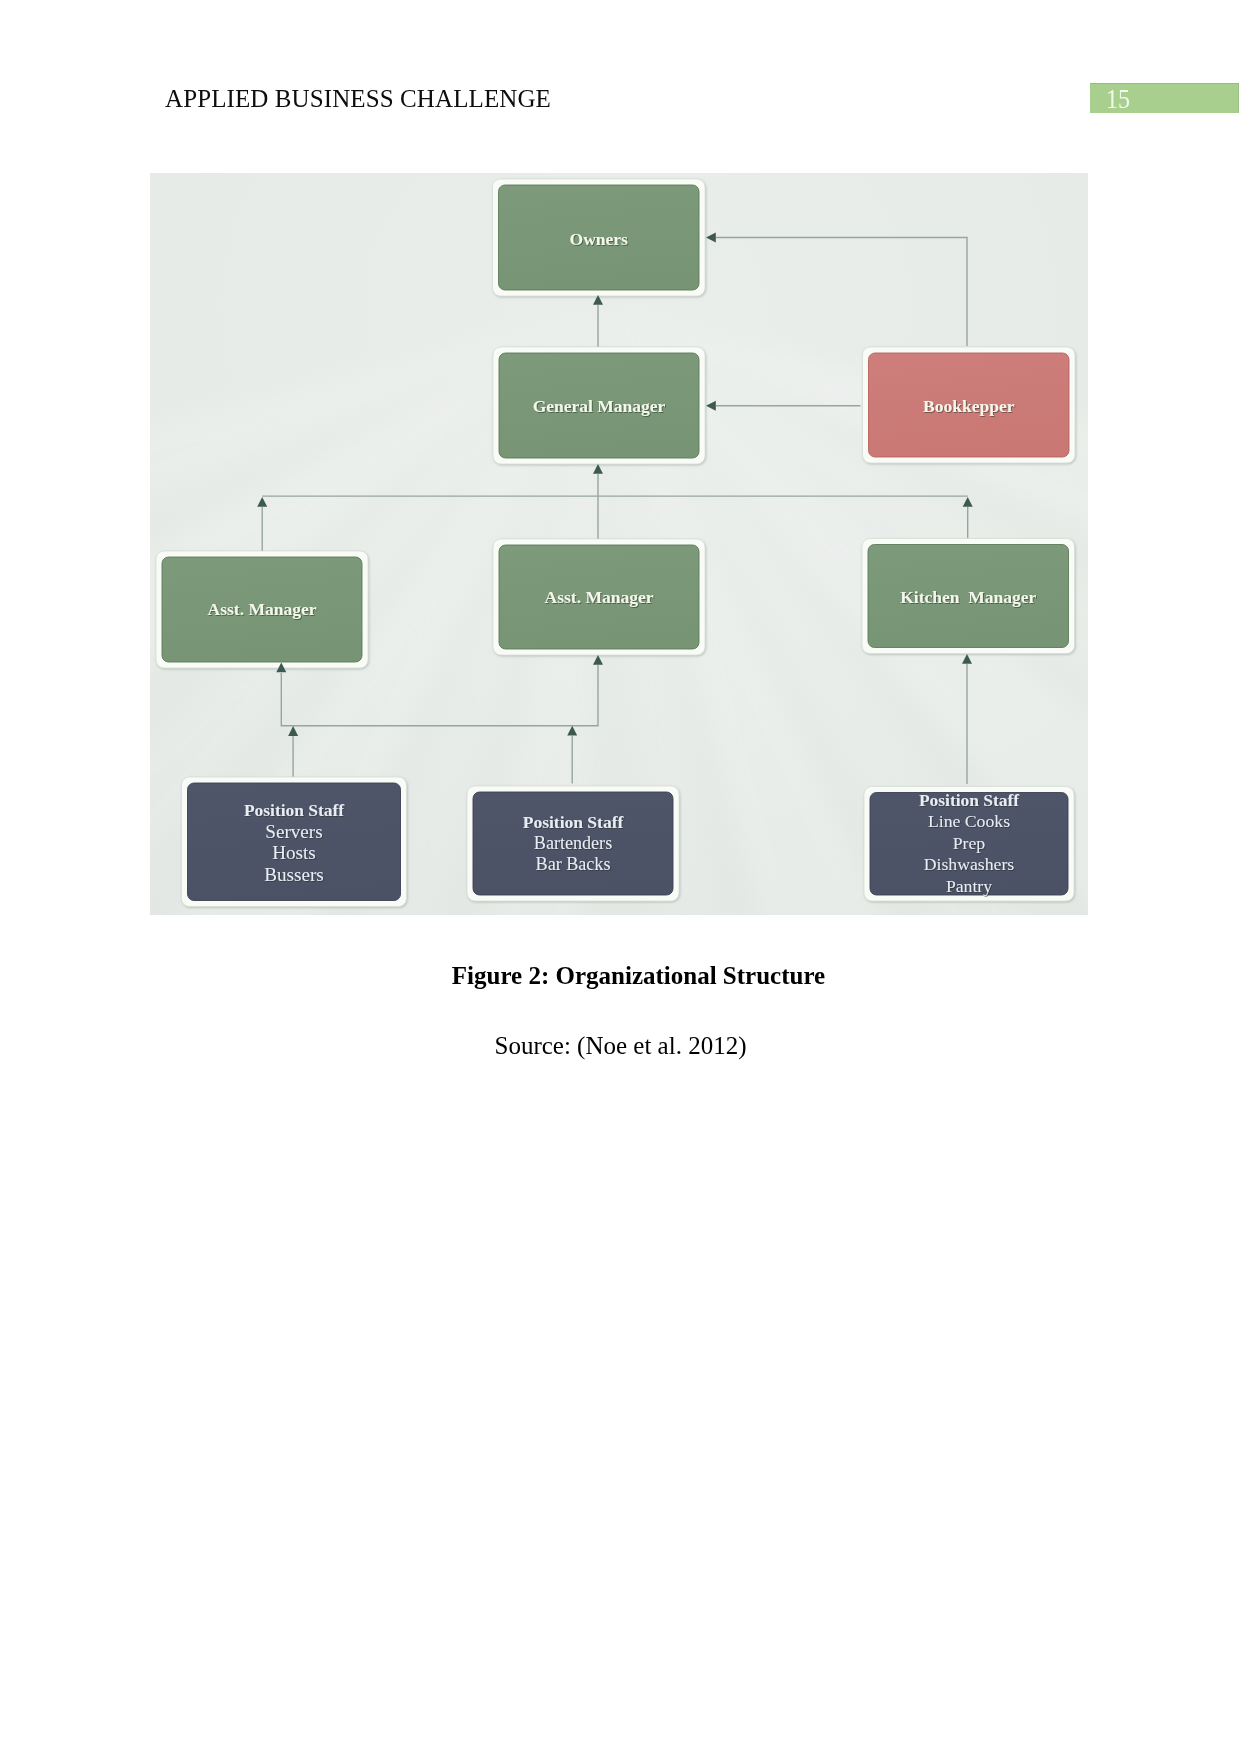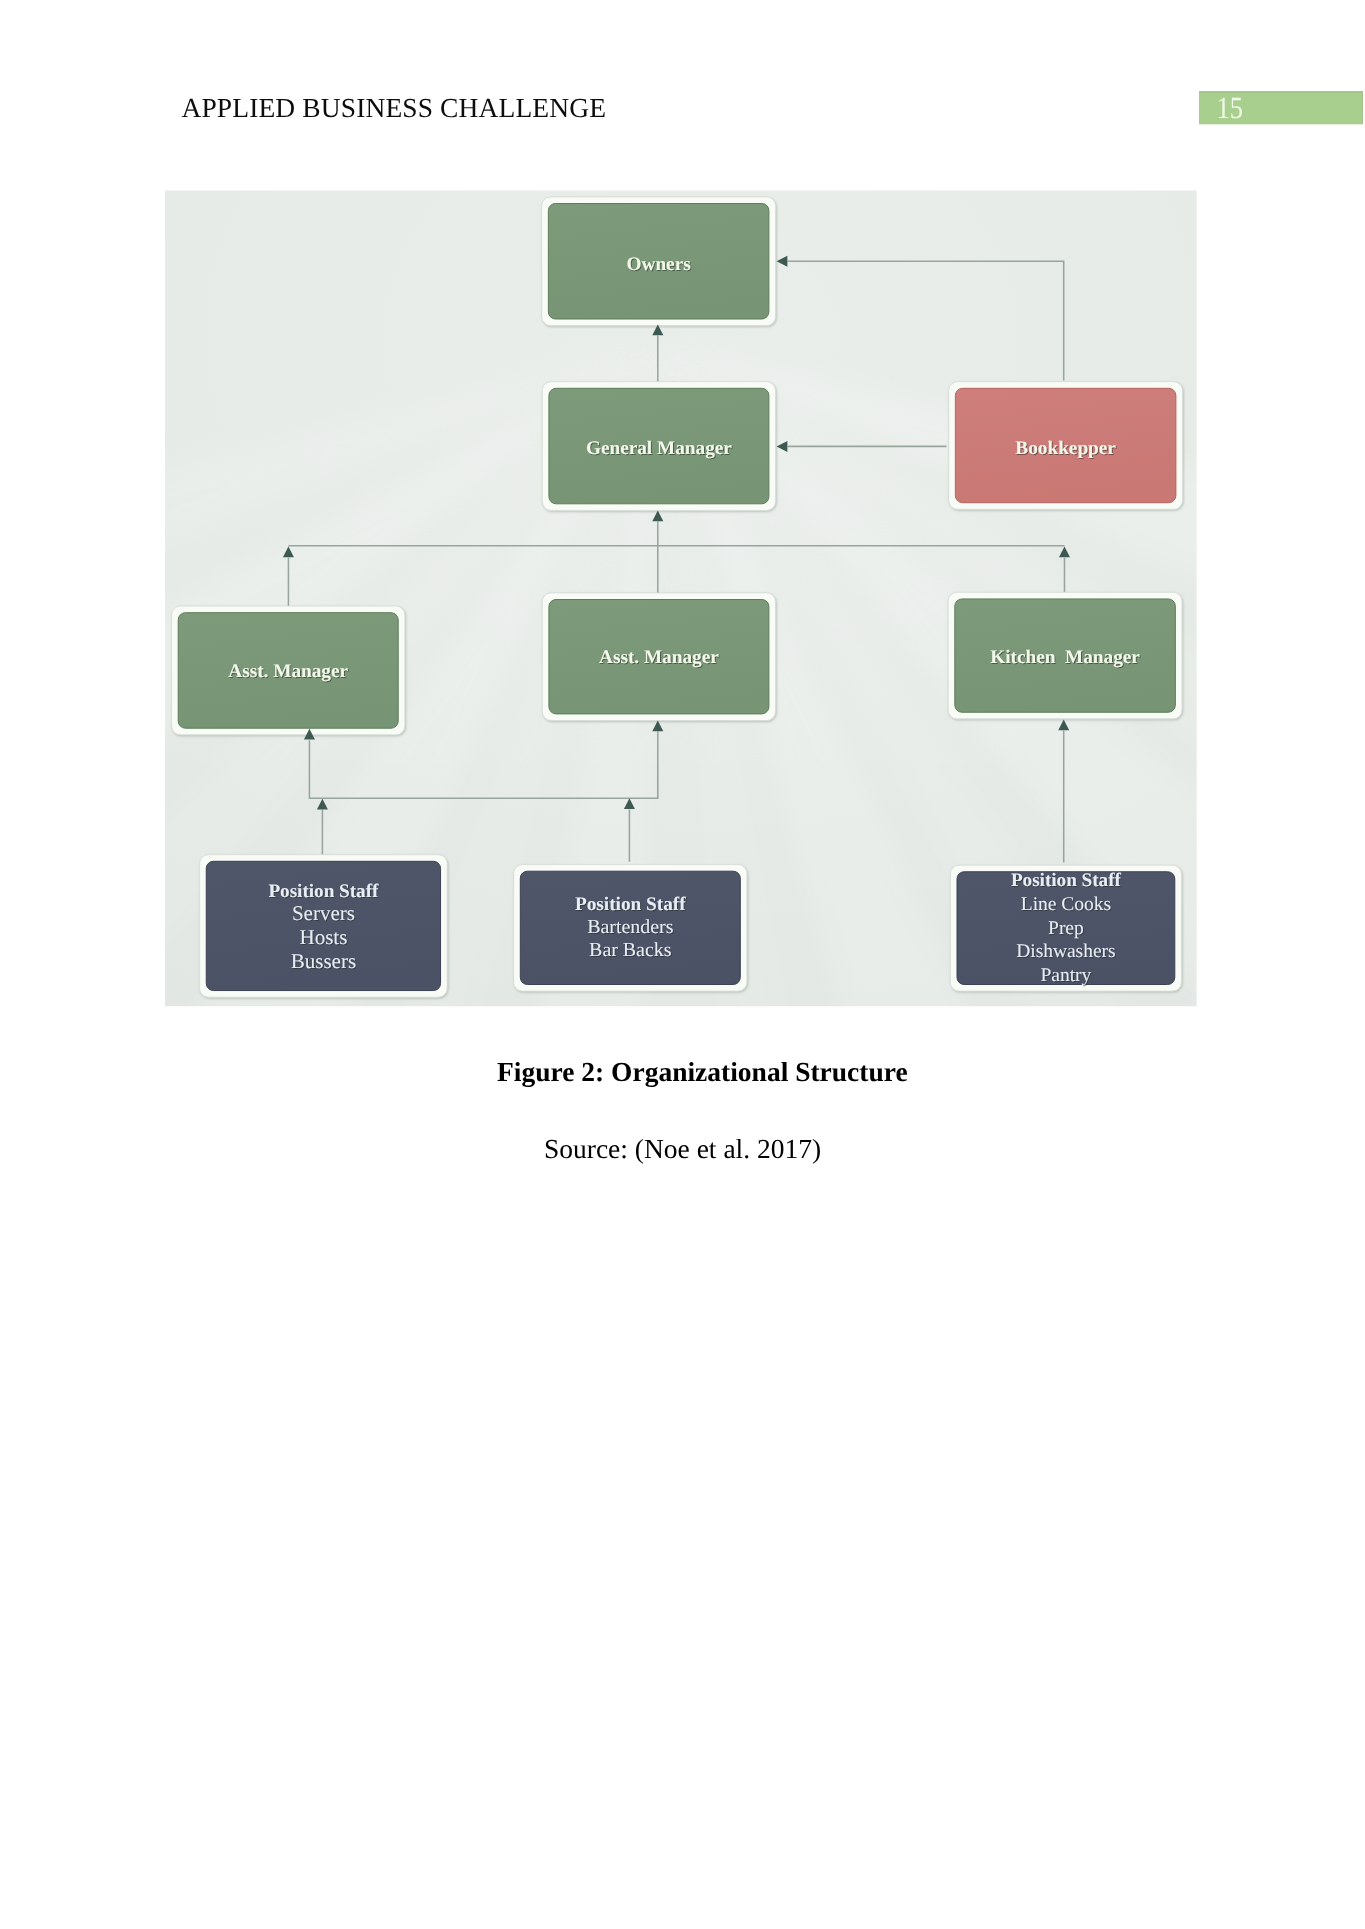--- a/index.html
+++ b/index.html
@@ -148,14 +148,14 @@
           <path d="M 131.3 489.5 L 126.30000000000001 499.3 L 136.3 499.3 Z" fill="#3d5a52" stroke="none"></path>
           <path d="M 448 482 L 443 491.8 L 453 491.8 Z" fill="#3d5a52" stroke="none"></path>
           <path d="M 143.1 553.1 L 138.1 562.9 L 148.1 562.9 Z" fill="#3d5a52" stroke="none"></path>
           <path d="M 422.2 552.7 L 417.2 562.5 L 427.2 562.5 Z" fill="#3d5a52" stroke="none"></path>
           <path d="M 817 481 L 812 490.8 L 822 490.8 Z" fill="#3d5a52" stroke="none"></path>
         </g>
   </svg>
   </div>
 
   <div class="fig-caption">Figure 2: Organizational Structure</div>
-  <div class="fig-source">Source: (Noe et al. 2017)</div>
+  <div class="fig-source">Source: (Noe et al. 2012)</div>
 </div>
 
 </body></html>

